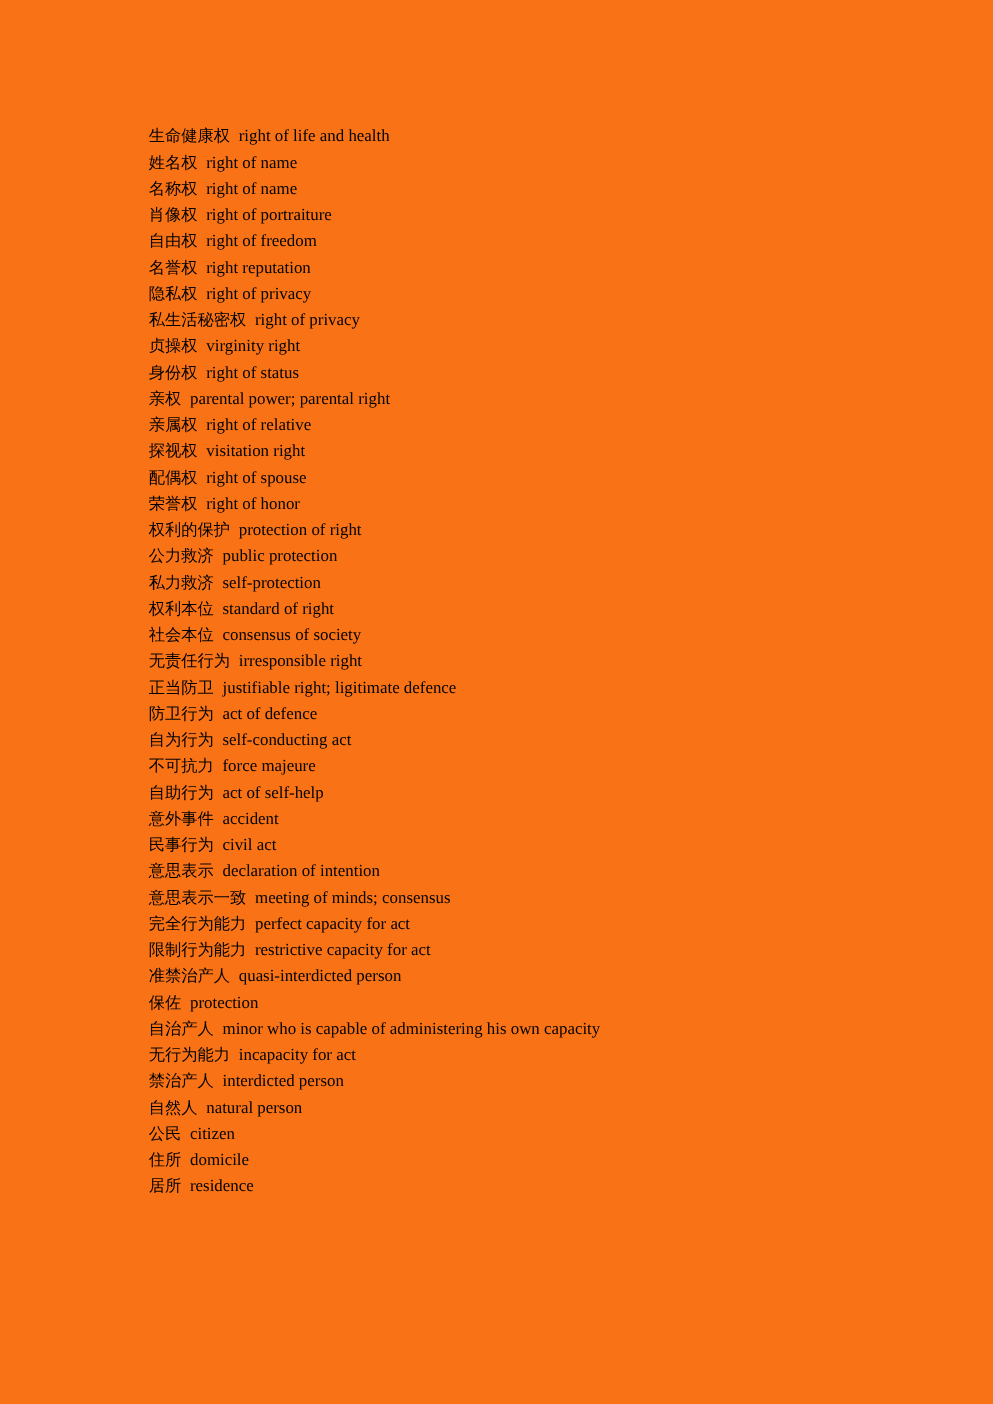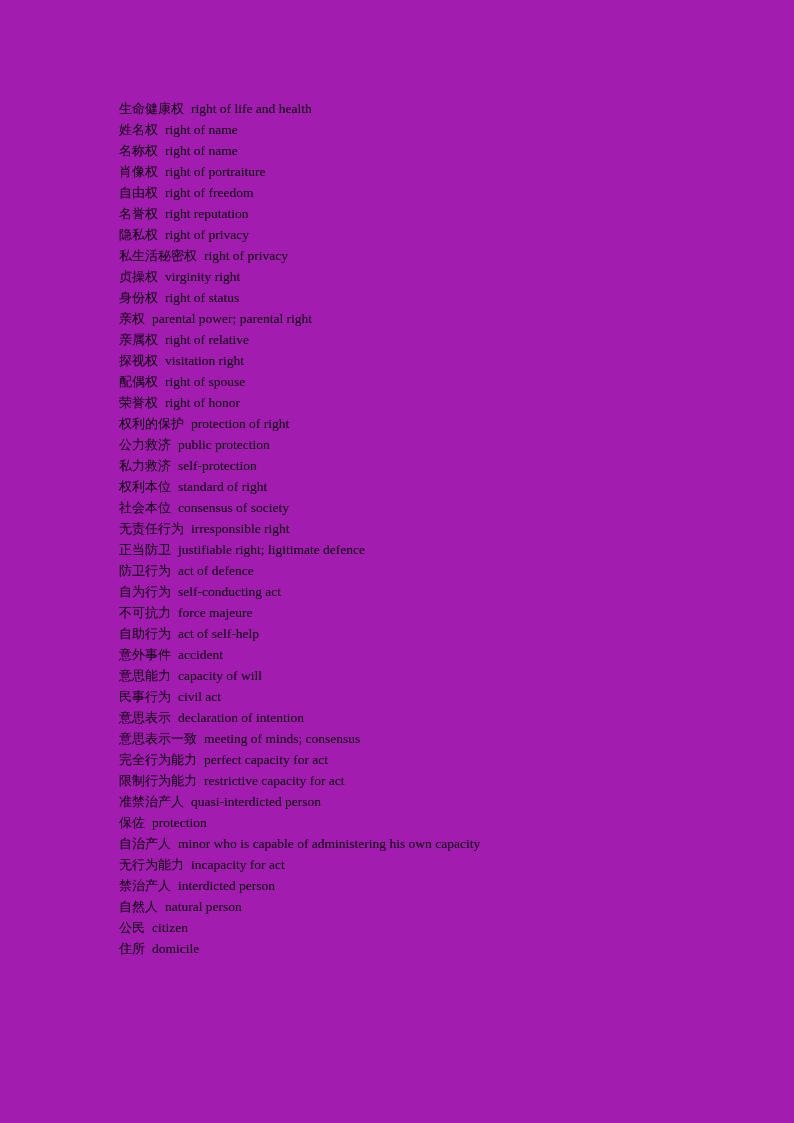--- a/index.html
+++ b/index.html
@@ -15,21 +15,21 @@
     overflow: hidden;
     font-family: "Liberation Serif", "DejaVu Serif", serif;
     -webkit-font-smoothing: none;
   }
   .page {
     position: absolute;
     left: 0;
     top: 0;
     width: 794px;
     height: 1123px;
-    background: #a21caf;
+    background: #f97316;
   }
   .glossary {
     position: absolute;
     left: 119px;
     top: 98px;
     width: 620px;
   }
   .entry {
     display: block;
     height: 21px;
@@ -87,28 +87,28 @@
       <div class="entry"><span class="run"><span class="term">私力救济</span><span class="gap">&nbsp;</span><span class="gloss">self-protection</span></span></div>
       <div class="entry"><span class="run"><span class="term">权利本位</span><span class="gap">&nbsp;</span><span class="gloss">standard of right</span></span></div>
       <div class="entry"><span class="run"><span class="term">社会本位</span><span class="gap">&nbsp;</span><span class="gloss">consensus of society</span></span></div>
       <div class="entry"><span class="run"><span class="term">无责任行为</span><span class="gap">&nbsp;</span><span class="gloss">irresponsible right</span></span></div>
       <div class="entry"><span class="run"><span class="term">正当防卫</span><span class="gap">&nbsp;</span><span class="gloss">justifiable right; ligitimate defence</span></span></div>
       <div class="entry"><span class="run"><span class="term">防卫行为</span><span class="gap">&nbsp;</span><span class="gloss">act of defence</span></span></div>
       <div class="entry"><span class="run"><span class="term">自为行为</span><span class="gap">&nbsp;</span><span class="gloss">self-conducting act</span></span></div>
       <div class="entry"><span class="run"><span class="term">不可抗力</span><span class="gap">&nbsp;</span><span class="gloss">force majeure</span></span></div>
       <div class="entry"><span class="run"><span class="term">自助行为</span><span class="gap">&nbsp;</span><span class="gloss">act of self-help</span></span></div>
       <div class="entry"><span class="run"><span class="term">意外事件</span><span class="gap">&nbsp;</span><span class="gloss">accident</span></span></div>
-      <div class="entry hl"><span class="run"><span class="term">意思能力</span><span class="gap">&nbsp;</span><span class="gloss">capacity of will</span></span></div>
       <div class="entry hl"><span class="run"><span class="term">民事行为</span><span class="gap">&nbsp;</span><span class="gloss">civil act</span></span></div>
       <div class="entry hl"><span class="run"><span class="term">意思表示</span><span class="gap">&nbsp;</span><span class="gloss">declaration of intention</span></span></div>
       <div class="entry hl"><span class="run"><span class="term">意思表示一致</span><span class="gap">&nbsp;</span><span class="gloss">meeting of minds; consensus</span></span></div>
       <div class="entry hl"><span class="run"><span class="term">完全行为能力</span><span class="gap">&nbsp;</span><span class="gloss">perfect capacity for act</span></span></div>
       <div class="entry hl"><span class="run"><span class="term">限制行为能力</span><span class="gap">&nbsp;</span><span class="gloss">restrictive capacity for act</span></span></div>
       <div class="entry"><span class="run"><span class="term">准禁治产人</span><span class="gap">&nbsp;</span><span class="gloss">quasi-interdicted person</span></span></div>
       <div class="entry"><span class="run"><span class="term">保佐</span><span class="gap">&nbsp;</span><span class="gloss">protection</span></span></div>
       <div class="entry"><span class="run"><span class="term">自治产人</span><span class="gap">&nbsp;</span><span class="gloss">minor who is capable of administering his own capacity</span></span></div>
       <div class="entry hl"><span class="run"><span class="term">无行为能力</span><span class="gap">&nbsp;</span><span class="gloss">incapacity for act</span></span></div>
       <div class="entry"><span class="run"><span class="term">禁治产人</span><span class="gap">&nbsp;</span><span class="gloss">interdicted person</span></span></div>
       <div class="entry hl"><span class="run"><span class="term">自然人</span><span class="gap">&nbsp;</span><span class="gloss">natural person</span></span></div>
       <div class="entry hl"><span class="run"><span class="term">公民</span><span class="gap">&nbsp;</span><span class="gloss">citizen</span></span></div>
       <div class="entry"><span class="run"><span class="term">住所</span><span class="gap">&nbsp;</span><span class="gloss">domicile</span></span></div>
+      <div class="entry"><span class="run"><span class="term">居所</span><span class="gap">&nbsp;</span><span class="gloss">residence</span></span></div>
     </div>
 </div>
 
 </body></html>

